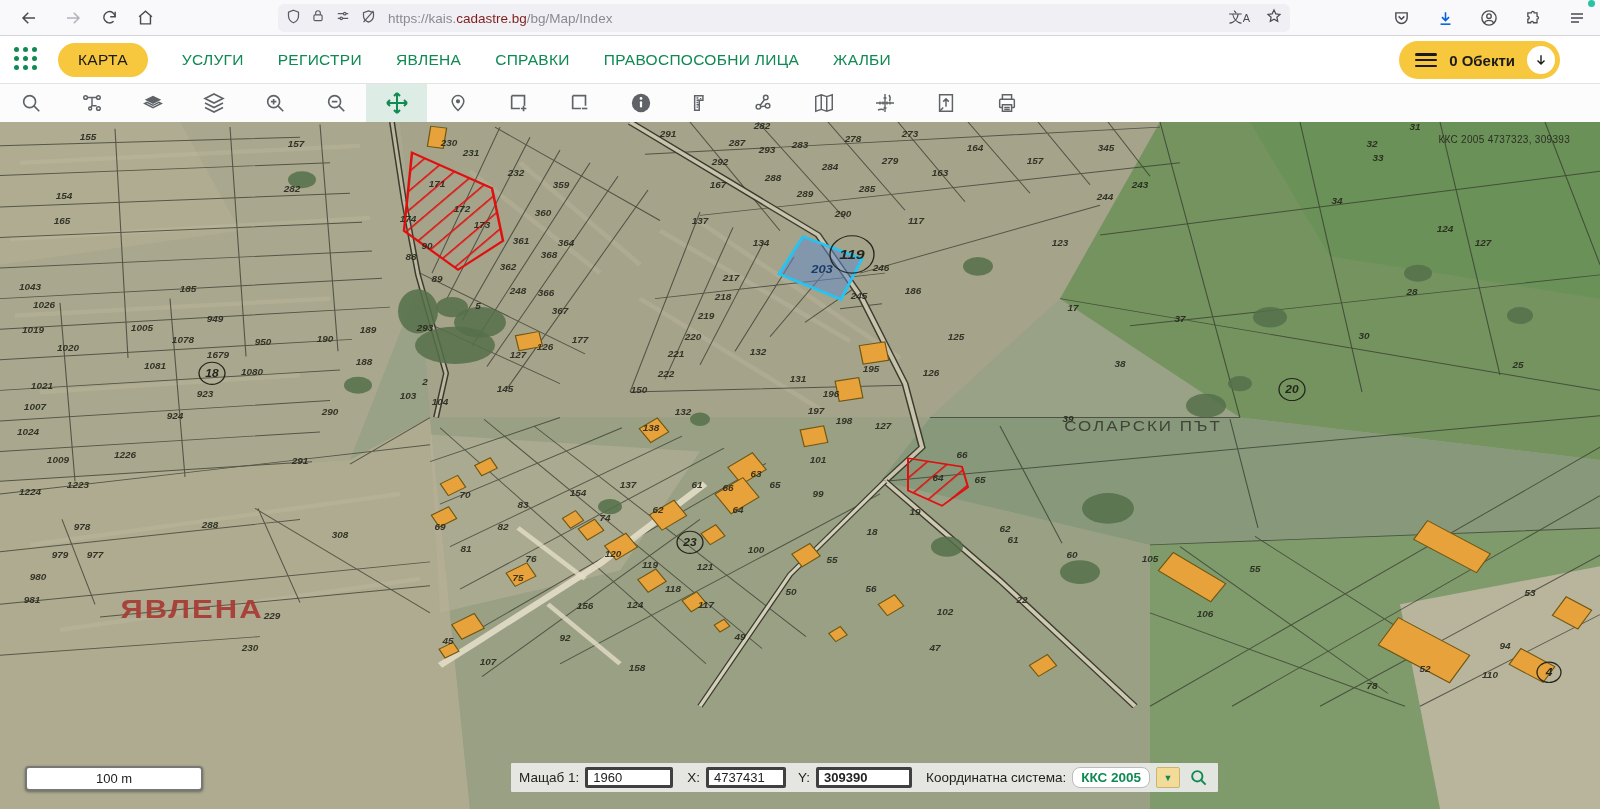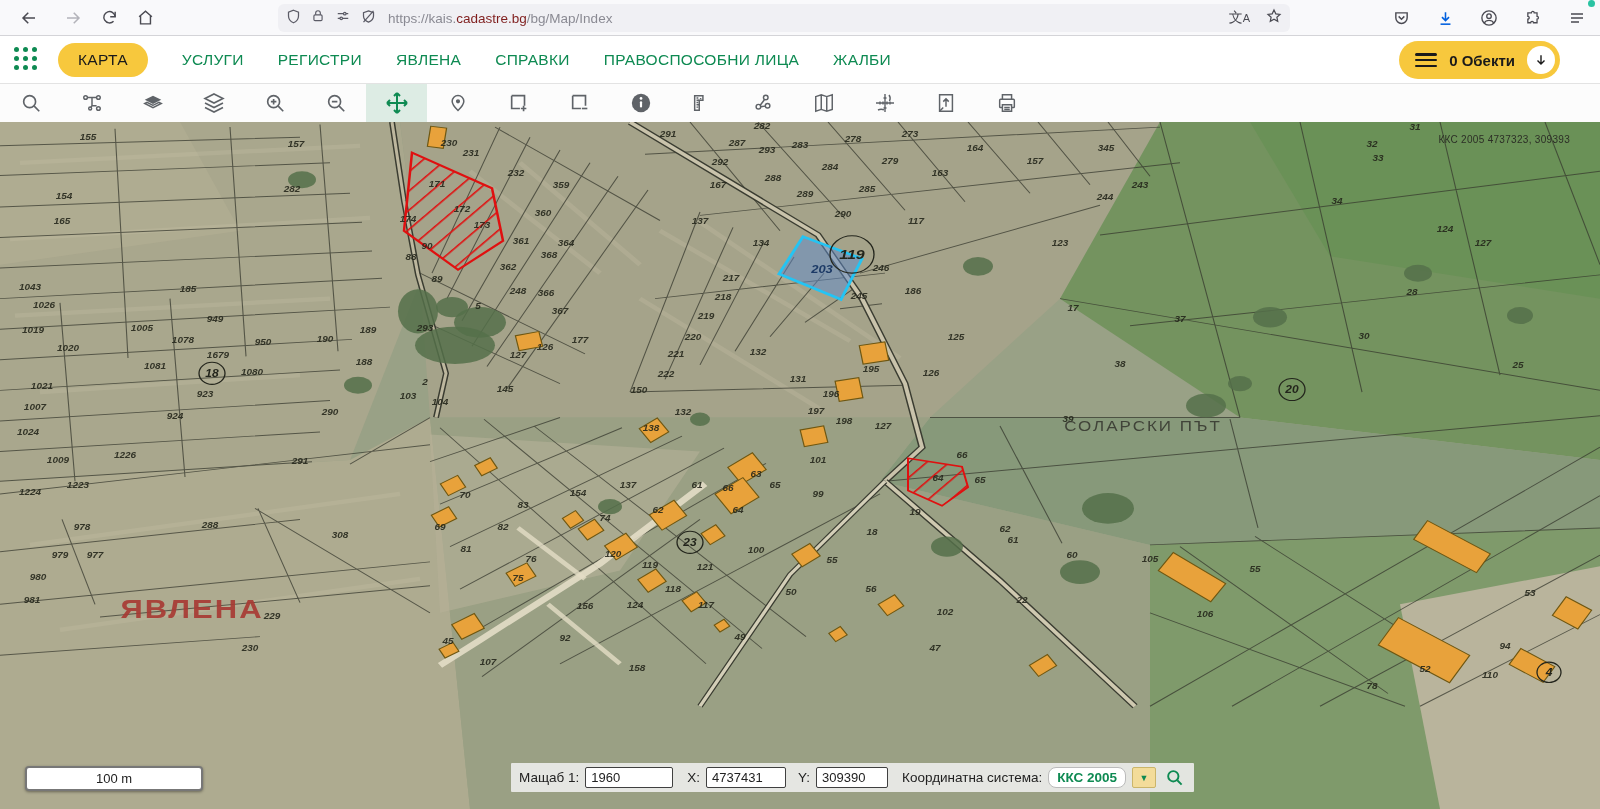--- a/index.html
+++ b/index.html
@@ -38,22 +38,22 @@
   .tool.active { background:#ddece4; color:#0e8a52; }
 
   
   .map-wrap { position:absolute; left:0; top:122px; width:1600px; height:687px; overflow:hidden; }
   #map-svg { display:block; }
 
   .scalebar { position:absolute; left:25px; bottom:18px; width:178px; height:25px; background:#fff; border:2px solid #777; border-radius:4px; box-shadow:0 1px 3px rgba(0,0,0,.4); display:flex; align-items:center; justify-content:center; font-size:13px; color:#222; }
 
   .statusbar { position:absolute; left:483px; bottom:17px; height:29px; background:rgba(236,236,234,.92); display:flex; align-items:center; padding:12px 8px; gap:6px; font-size:13.5px; color:#222; border-radius:1px;margin-left:28px; }
   .statusbar label { white-space:nowrap; }
-  .statusbar input { height:21px; border:1px solid #404040; border-radius:2px; background:#fff; font-size:13px; padding:0 5px; font-family:"Liberation Sans",sans-serif; color:#222; }
-  .in-scale { width:88px; } .in-x { width:80px; } .in-y { width:72px; }
+  .statusbar input { height:21px; border:3px solid #404040; border-radius:2px; background:#fff; font-size:13px; padding:0 5px; font-family:"Liberation Sans",sans-serif; color:#222; }
+  .in-scale { width:88px; } .in-x { width:80px; } .in-y { width:96px;font-weight:bold; }
   .crs-box { height:21px; background:#fff; border:1px solid #bbb; border-radius:8px; display:flex; align-items:center; padding:0 8px; font-weight:bold; color:#0e8a52; font-size:13.5px; }
   .crs-drop { width:24px; height:21px; background:#f3dc9a; border:1px solid #cbb56a; border-radius:2px; display:flex; align-items:center; justify-content:center; color:#0e8a52; font-size:9px; cursor:pointer; }
   .status-search { width:24px; height:24px; display:flex; align-items:center; justify-content:center; color:#0e8a52; cursor:pointer; }
 
   .coord-readout { position:absolute; right:30px; top:12px; font-size:10px; color:#2c2e26; letter-spacing:.3px; }
 </style>
 </head>
 <body>
 
 <div class="browser-bar">

